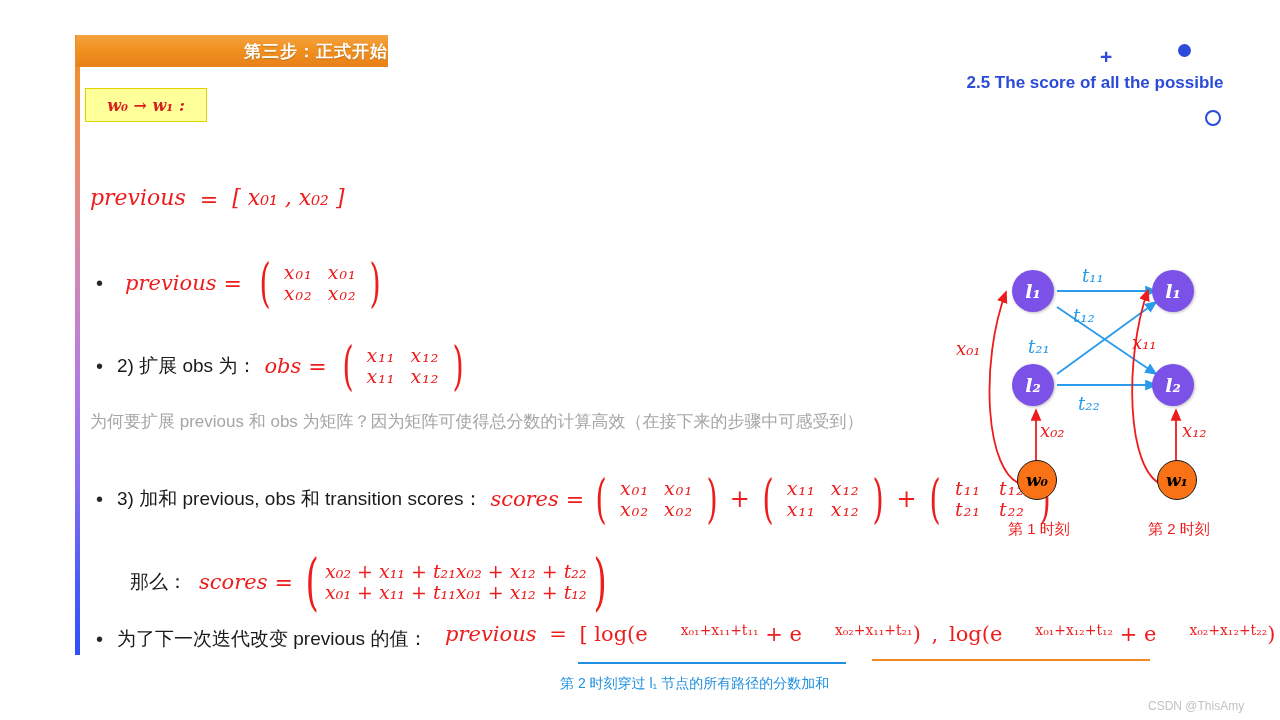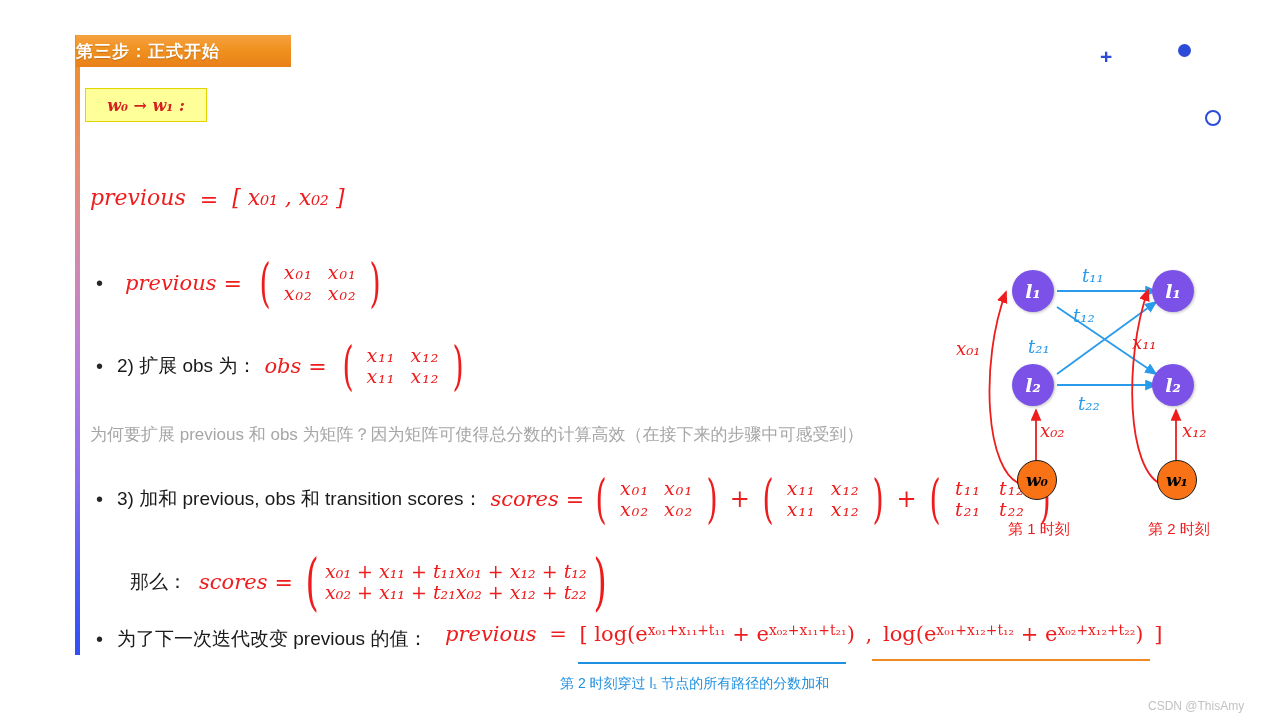--- a/index.html
+++ b/index.html
@@ -12,40 +12,40 @@
   .slide{position:absolute;left:0;top:0;width:1280px;height:720px;}
 
   
   .left-bar{
     position:absolute;left:75px;top:35px;width:5px;height:620px;
     background:linear-gradient(to bottom,#ee8b1e 0%,#ef8f3a 8%,#e88c74 22%,#d088b4 38%,#b57ce0 55%,#8a6ff0 72%,#4b5cf5 88%,#2f4ff8 100%);
   }
 
   
   .title-banner{
-    position:absolute;left:76px;top:35px;width:215px;height:32px;
+    position:absolute;left:76px;top:35px;width:312px;height:32px;
     background:linear-gradient(to bottom,#f5a142 0%,#f0921f 45%,#e8801a 100%);
-    display:flex;align-items:center;justify-content:flex-start;
+    display:flex;align-items:center;justify-content:flex-end;
   }
   .title-banner span{
     color:#ffffff;font-weight:bold;font-size:17px;letter-spacing:1px;
     text-shadow:0 1px 1px rgba(120,60,0,.35);
   }
 
   
   .wbox{
     position:absolute;left:85px;top:88px;width:120px;height:32px;
     background:#ffff99;border:1px solid #e3d400;
     display:flex;align-items:center;justify-content:center;
   }
   .wbox .math{color:#d61f1f;font-size:16px;font-weight:bold;font-style:italic;
     font-family:"DejaVu Serif","Liberation Serif",serif;}
   .mred{color:#ee1c1c;font-family:"DejaVu Serif","Liberation Serif",serif;}
   .ital{font-style:italic;}
-  sup{font-size:.66em;vertical-align:.45em;font-style:normal;}
+  sup{font-size:.66em;vertical-align:.45em;font-style:normal;margin-left:33px;}
 
   
   .eq-obs{position:absolute;left:98px;top:142px;font-size:22px;}
   .eq-prev{position:absolute;left:90px;top:185px;font-size:22px;}
   .eq-obs .lbl{font-family:"DejaVu Serif","Liberation Serif",serif;}
   .eq-prev .lbl{font-family:"DejaVu Serif","Liberation Serif",serif;font-style:italic;}
 
   
   .bullet{position:absolute;display:flex;align-items:center;}
   .bullet .dot{color:#262626;font-size:20px;line-height:1;margin-right:14px;}
@@ -54,21 +54,21 @@
   
   .mat{display:inline-flex;align-items:center;vertical-align:middle;color:#ee1c1c;
        font-family:"DejaVu Serif","Liberation Serif",serif;}
   .paren{font-size:52px;line-height:.78;font-weight:300;transform:scaleX(.55);display:inline-block;}
   .rows{display:inline-block;text-align:center;padding:0 1px;}
   .rows div{font-style:italic;font-size:19px;line-height:1.12;letter-spacing:1px;white-space:nowrap;}
   .rows.wide div{letter-spacing:0;}
   .cell{display:inline-block;min-width:44px;}
   .cell2{display:inline-block;min-width:128px;text-align:left;}
 
-  .grey-note{position:absolute;left:90px;top:410px;color:#a6a6a6;font-size:17px;white-space:nowrap;margin-top:13px;}
+  .grey-note{position:absolute;left:90px;top:410px;color:#a6a6a6;font-size:17px;white-space:nowrap;}
 
   .plus{color:#ee1c1c;font-size:24px;font-family:"DejaVu Serif",serif;padding:0 8px;vertical-align:middle;}
   .eqsign{color:#ee1c1c;font-size:22px;font-family:"DejaVu Serif",serif;padding:0 7px;vertical-align:middle;}
 
   
   .last-eq{position:absolute;left:445px;top:622px;font-size:21px;color:#ee1c1c;
            font-family:"DejaVu Serif","Liberation Serif",serif;white-space:nowrap;}
   .last-eq .nm{font-style:normal;}
   .uline-blue{position:absolute;left:578px;top:662px;width:268px;height:2px;background:#1f8fe0;}
   .uline-orange{position:absolute;left:872px;top:659px;width:278px;height:2px;background:#ef8a22;}
@@ -193,22 +193,22 @@
     </span>
   </div>
 
   <div class="bullet" style="left:130px;top:558px;">
     <span class="btext">那么：</span>
     <span class="mred ital" style="font-size:21px;padding-left:12px;">scores</span>
     <span class="eqsign">=</span>
     <span class="mat">
       <span class="paren" style="font-size:62px;">(</span>
       <span class="rows wide">
+        <div><span class="cell2">x₀₂ + x₁₁ + t₂₁</span><span class="cell2">x₀₂ + x₁₂ + t₂₂</span></div>
         <div><span class="cell2">x₀₁ + x₁₁ + t₁₁</span><span class="cell2">x₀₁ + x₁₂ + t₁₂</span></div>
-        <div><span class="cell2">x₀₂ + x₁₁ + t₂₁</span><span class="cell2">x₀₂ + x₁₂ + t₂₂</span></div>
       </span>
       <span class="paren" style="font-size:62px;">)</span>
     </span>
   </div>
 
   <div class="bullet" style="left:96px;top:626px;">
     <span class="dot">•</span>
     <span class="btext">为了下一次迭代改变 previous 的值：</span>
   </div>
 
@@ -223,20 +223,21 @@
   </div>
 
   <div class="uline-blue"></div>
   <div class="uline-orange"></div>
   <div class="cap-blue">第 2 时刻穿过 l₁ 节点的所有路径的分数加和</div>
 
   <div class="mark-plus">+</div>
   <div class="mark-dot"></div>
   <div class="mark-circ"></div>
   <div class="rt-title">
+    <div>2.5 The score of all the possible</div>
   </div>
 
   <div class="diagram">
     <svg width="300" height="300" viewBox="0 0 300 300" style="position:absolute;left:0;top:0;">
       <defs>
         <marker id="ab" markerWidth="7" markerHeight="7" refX="6" refY="3" orient="auto">
           <path d="M0,0 L7,3 L0,6 z" fill="#2a9bea"></path>
         </marker>
         <marker id="ar" markerWidth="7" markerHeight="7" refX="6" refY="3" orient="auto">
           <path d="M0,0 L7,3 L0,6 z" fill="#ee1c1c"></path>

